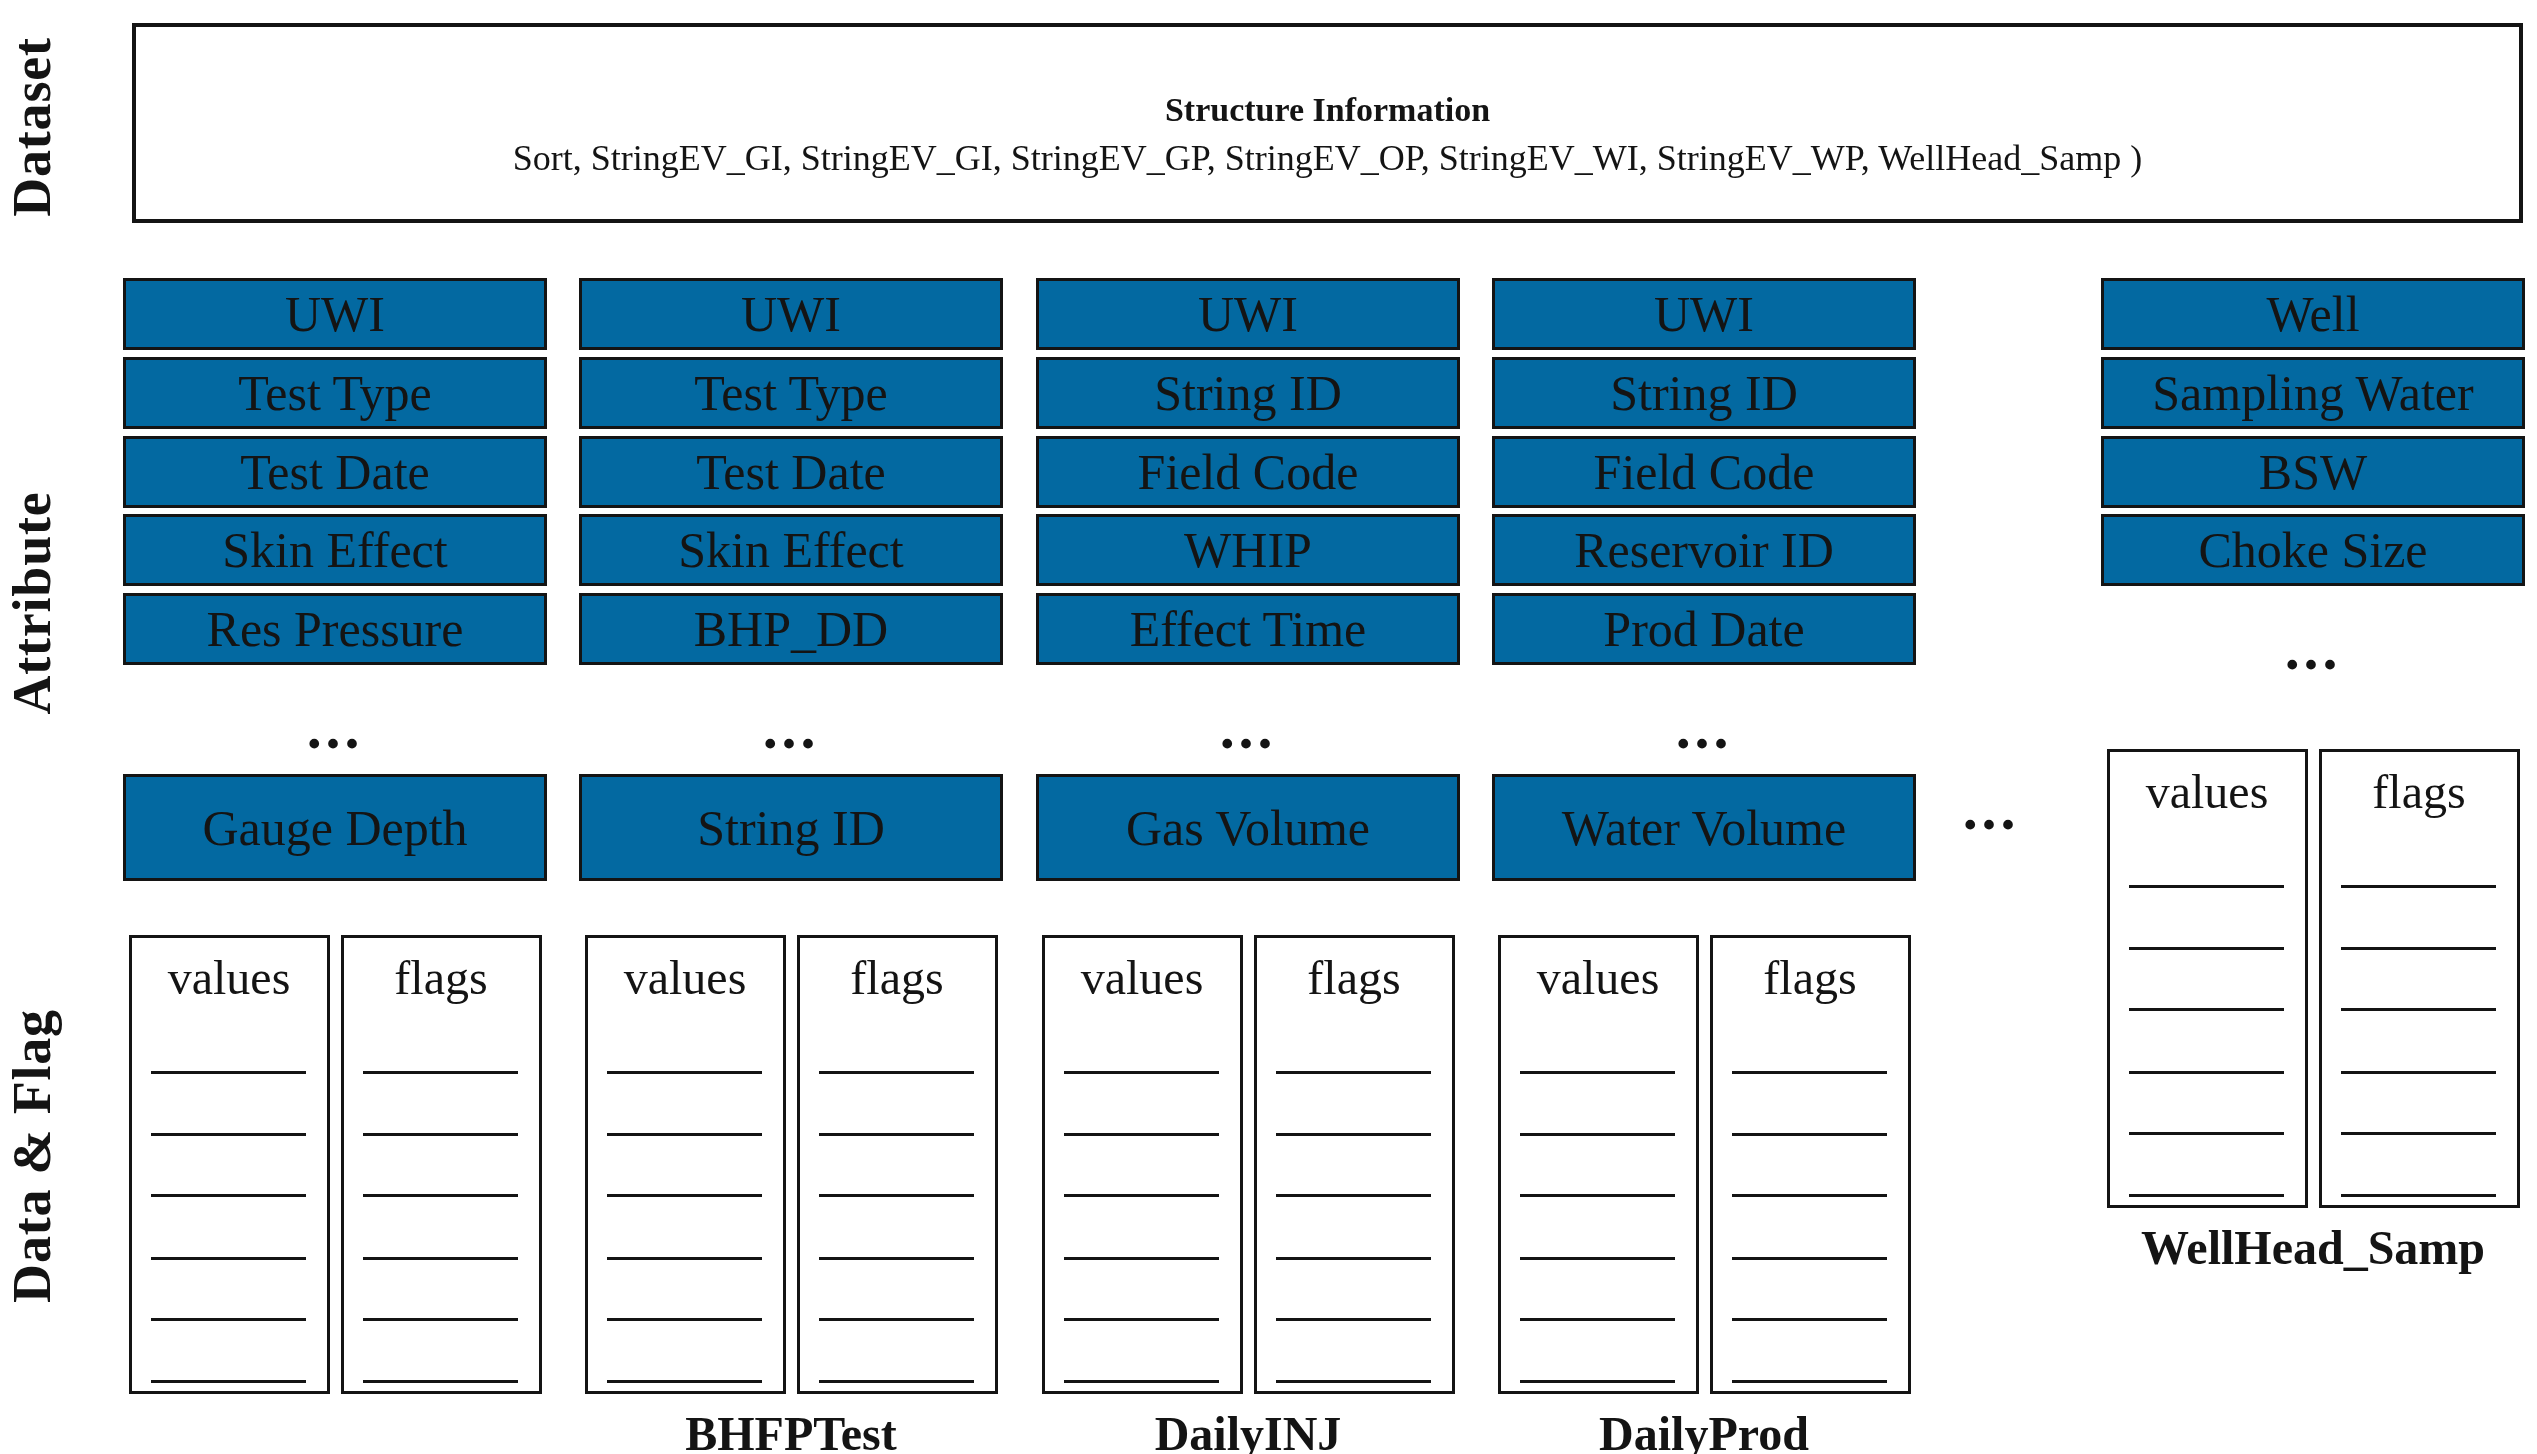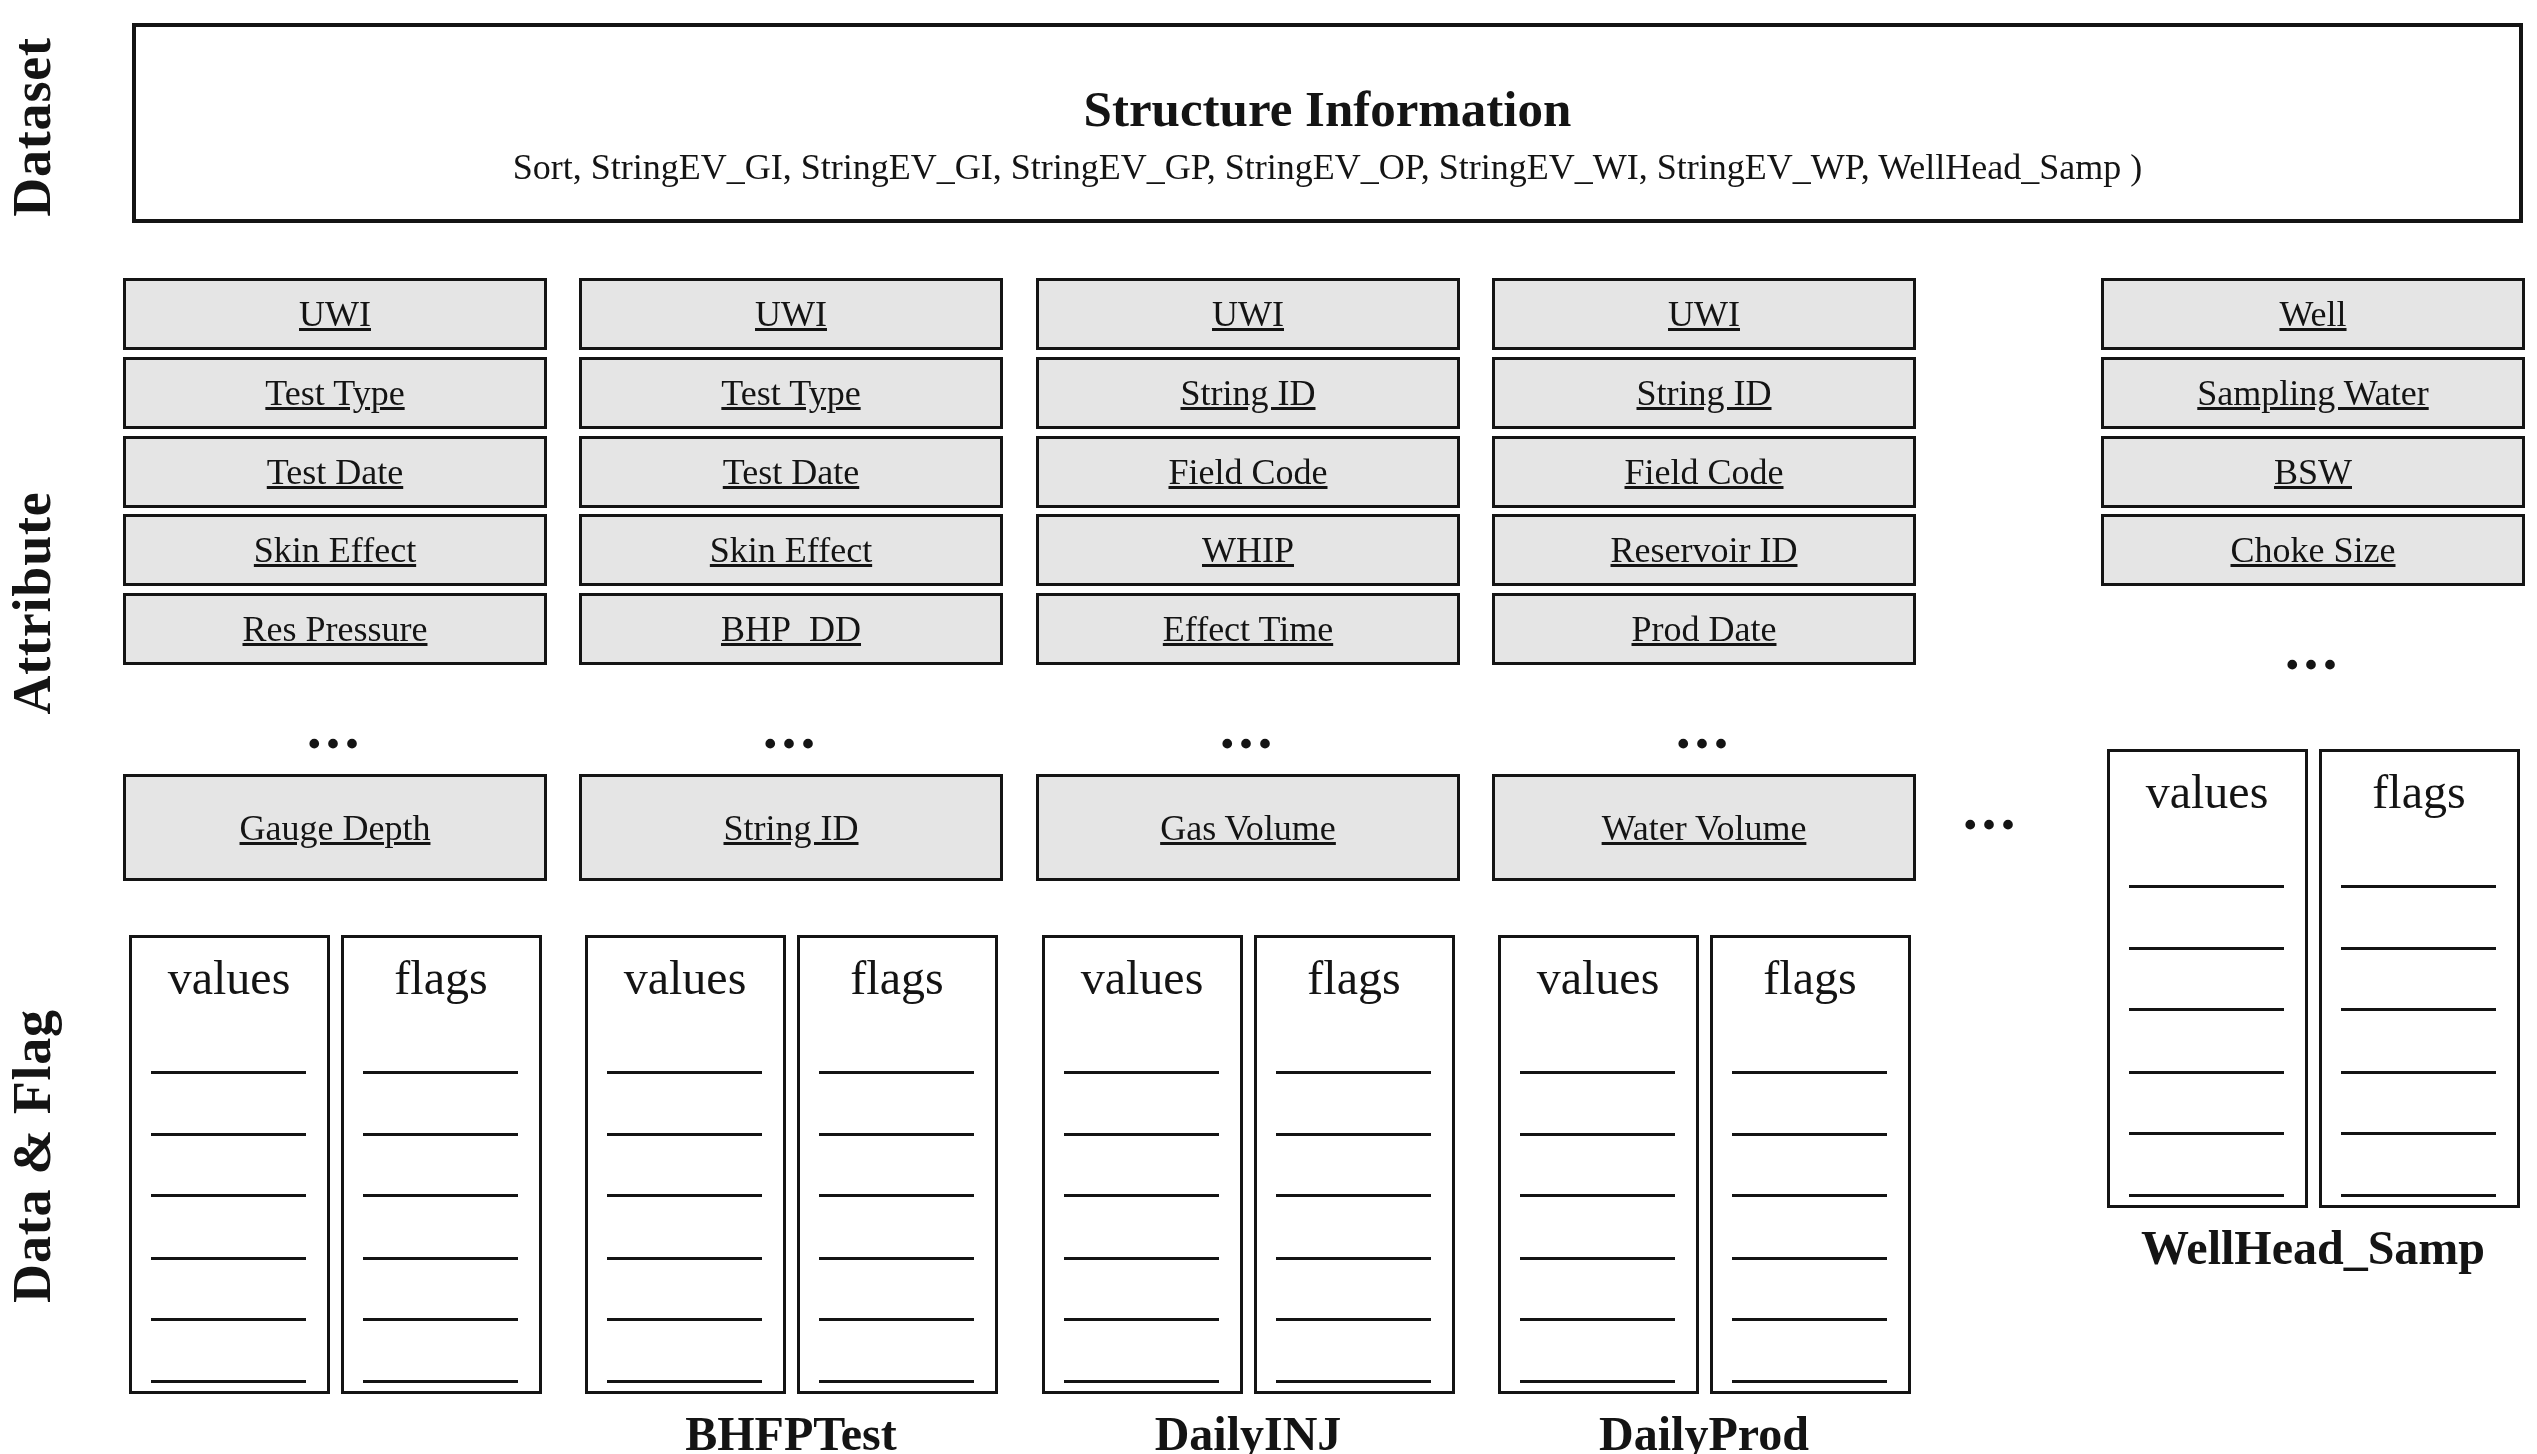--- a/index.html
+++ b/index.html
@@ -31,36 +31,35 @@
     position: absolute;
     left: 132px; top: 22.6px;
     width: 2391px; height: 200px;
     border: 4.5px solid #141414;
     box-sizing: border-box;
     display: flex; flex-direction: column;
     align-items: center; justify-content: center;
     text-align: center;
     background: #ffffff;
   }
-  .structure-title { font-size: 51px; font-weight: bold; line-height: 1.05; margin-bottom: 7.5px; margin-top: 28px; }
+  .structure-title { font-size: 34px; font-weight: bold; line-height: 1.05; margin-bottom: 7.5px; margin-top: 28px; }
   .structure-list  { font-size: 36px; line-height: 1.3; white-space: nowrap; }
 
   
   .columns { position: absolute; left: 123px; top: 278px; width: 2402px; height: 1162px; }
   .table-column { position: absolute; top: 0; width: 424px; }
   .attr-stack { display: flex; flex-direction: column; gap: 6.8px; }
   .attr-box {
     height: 72px;
     border: 3px solid #141414;
     box-sizing: border-box;
     display: flex; align-items: center; justify-content: center;
-    font-size: 36px; line-height: 1;
-    background: #e5e5e5;
+    font-size: 50px; line-height: 1;
+    background: #0369a1;
     white-space: nowrap;
-    text-decoration: underline;
   }
   .attr-ellipsis {
     height: 109px;
     display: flex; align-items: center; justify-content: center;
     font-size: 60px; font-weight: bold; letter-spacing: 3.8px;
     padding-top: 16.6px; box-sizing: border-box;
     line-height: 0.6;
   }
   .attr-box.last { height: 107px; }
 

